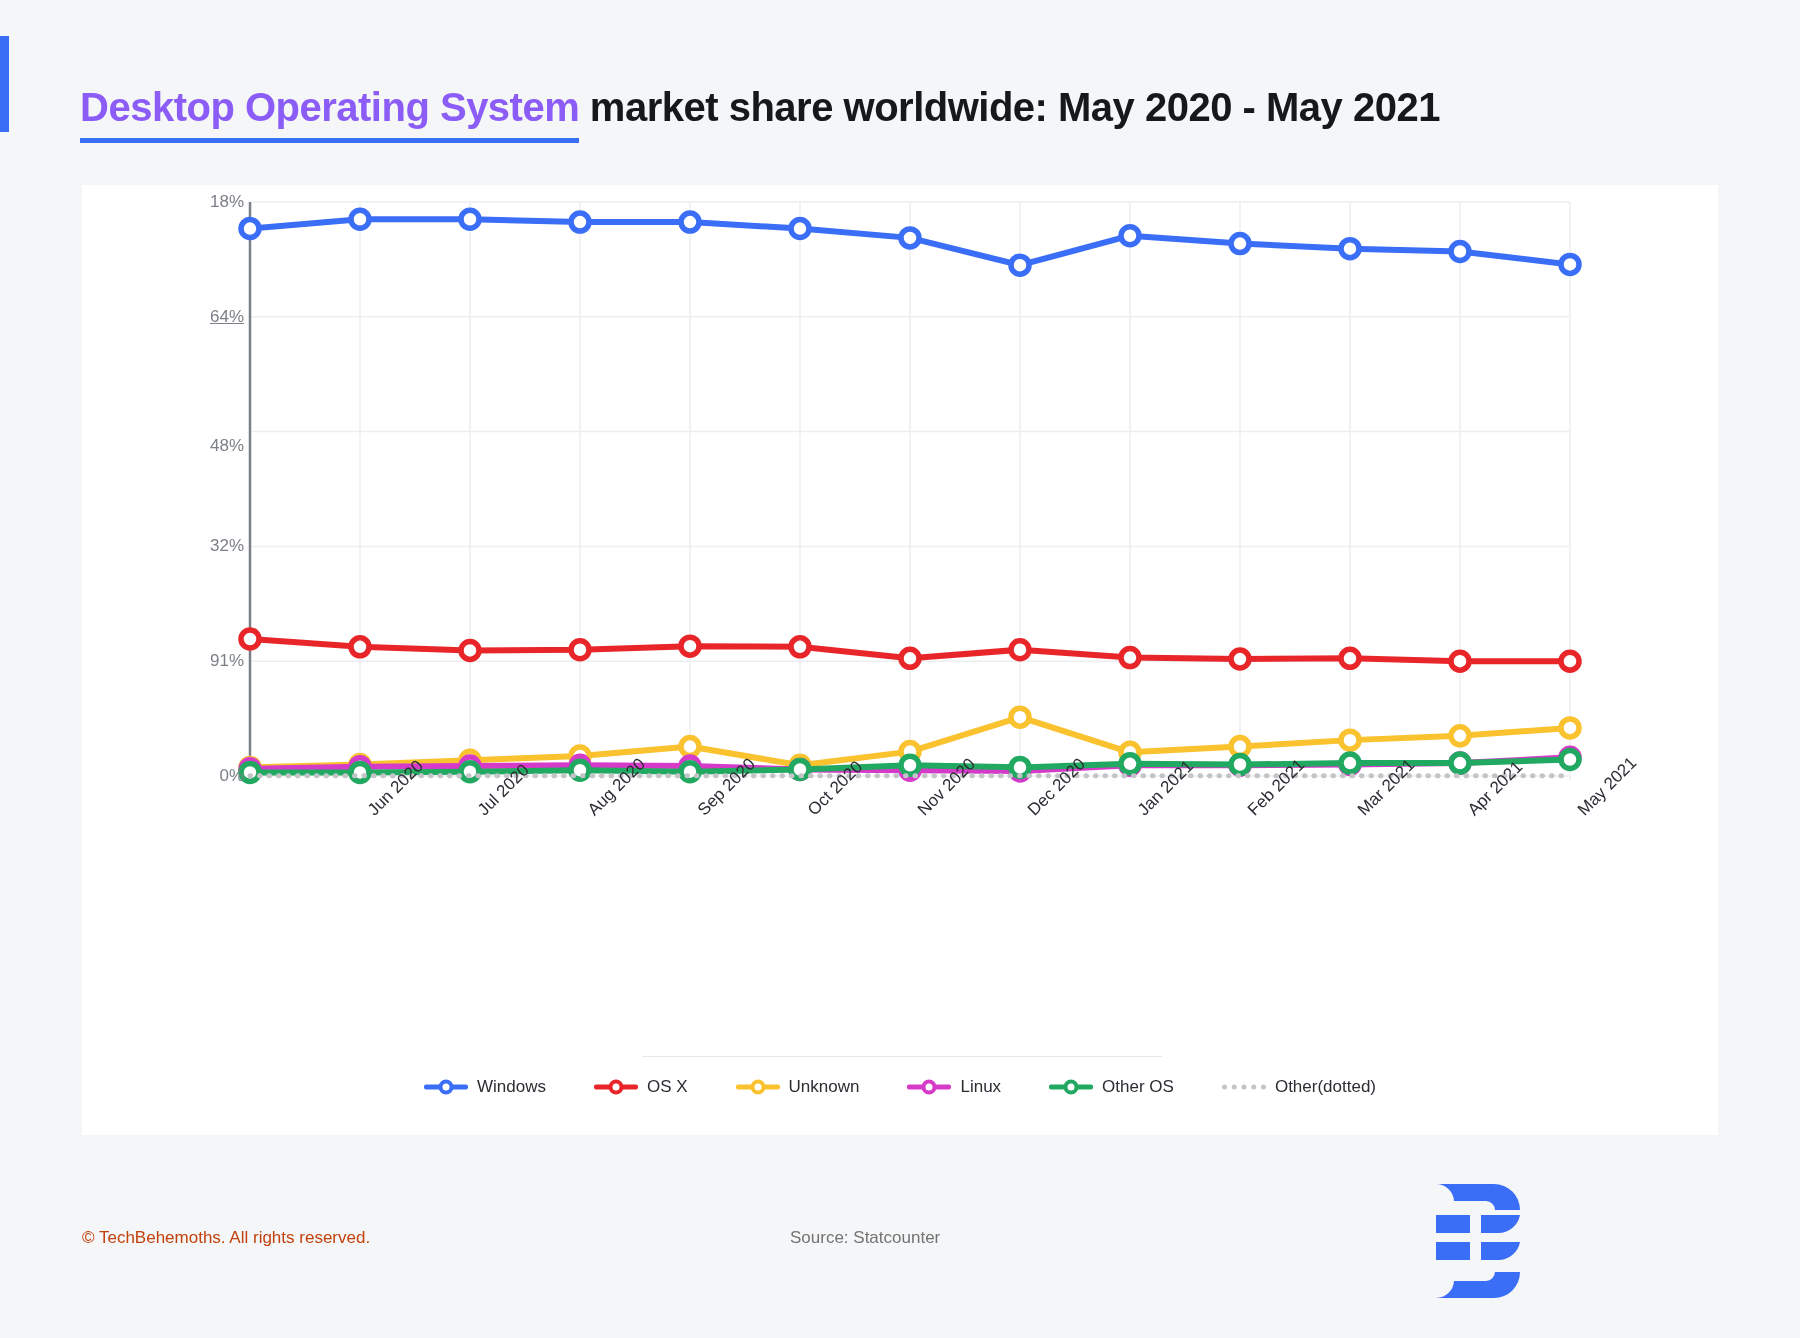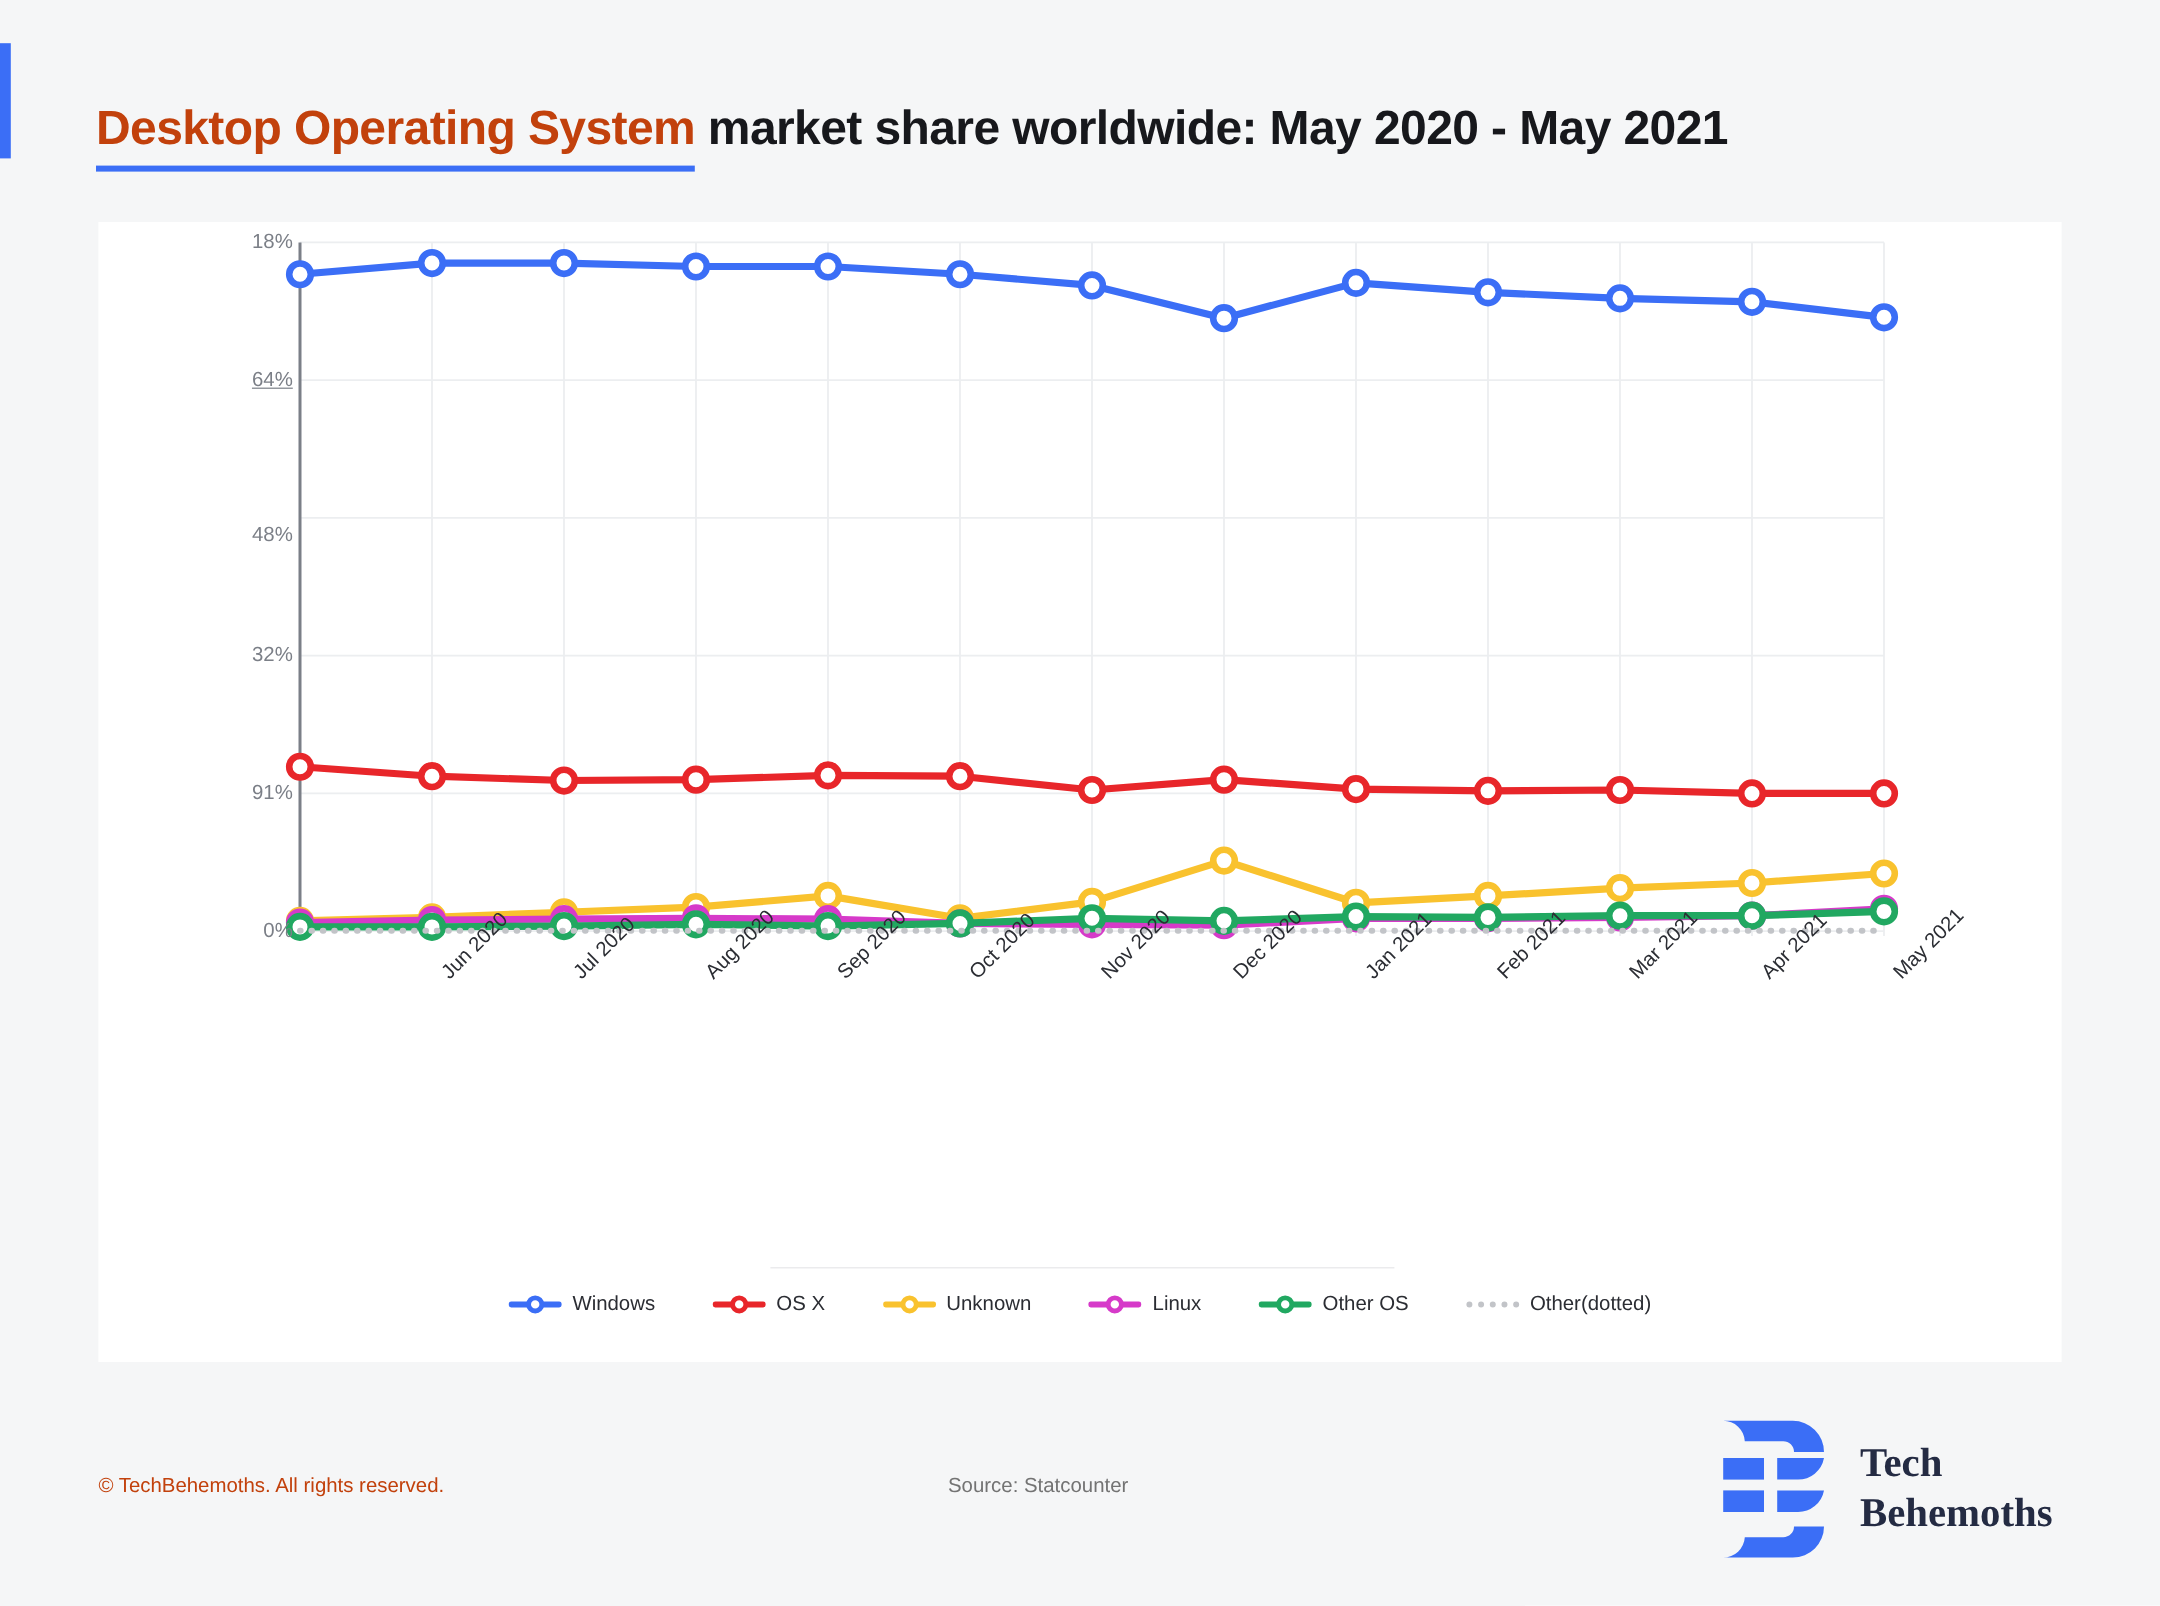--- a/index.html
+++ b/index.html
@@ -12,21 +12,21 @@
   }
   #accent-bar{
     position:absolute;left:0;top:36px;width:9px;height:96px;background:#3b6ef6;
   }
   #title{
     position:absolute;left:80px;top:58px;
     font-size:40px;font-weight:700;letter-spacing:-0.5px;
     color:#17181c;white-space:nowrap;
   }
   #title .hl{
-    color:#c2410c;
+    color:#8b5cf6;
     border-bottom:5px solid #3b6ef6;
     padding-bottom:9px;
   }
   #card{
     position:absolute;left:82px;top:185px;width:1636px;height:950px;
     background:#ffffff;
   }
   #plot{
     position:absolute;left:0;top:0;width:1636px;height:950px;
   }
@@ -253,17 +253,13 @@
 
 <div id="logo">
   <svg id="logo-mark" viewBox="0 0 96 118">
     <path fill="#3b6ef6" d="M4 2 h58 a26 26 0 0 1 26 26 h-25 a9 9 0 0 0 -9 -9 h-32 a18 18 0 0 0 -18 -17 z"></path>
     <rect fill="#3b6ef6" x="4" y="33" width="34" height="18"></rect>
     <path fill="#3b6ef6" d="M49 33 h39 a22 22 0 0 1 -22 18 h-17 z"></path>
     <rect fill="#3b6ef6" x="4" y="60" width="34" height="18"></rect>
     <path fill="#3b6ef6" d="M49 60 h39 a22 22 0 0 1 -22 18 h-17 z"></path>
     <path fill="#3b6ef6" d="M4 116 h58 a26 26 0 0 0 26 -26 h-25 a9 9 0 0 1 -9 9 h-32 a18 18 0 0 1 -18 17 z"></path>
   </svg>
-  <div id="logo-text">
-    <div>Tech</div>
-    <div>Behemoths</div>
-  </div>
 </div>
 
 </body></html>

